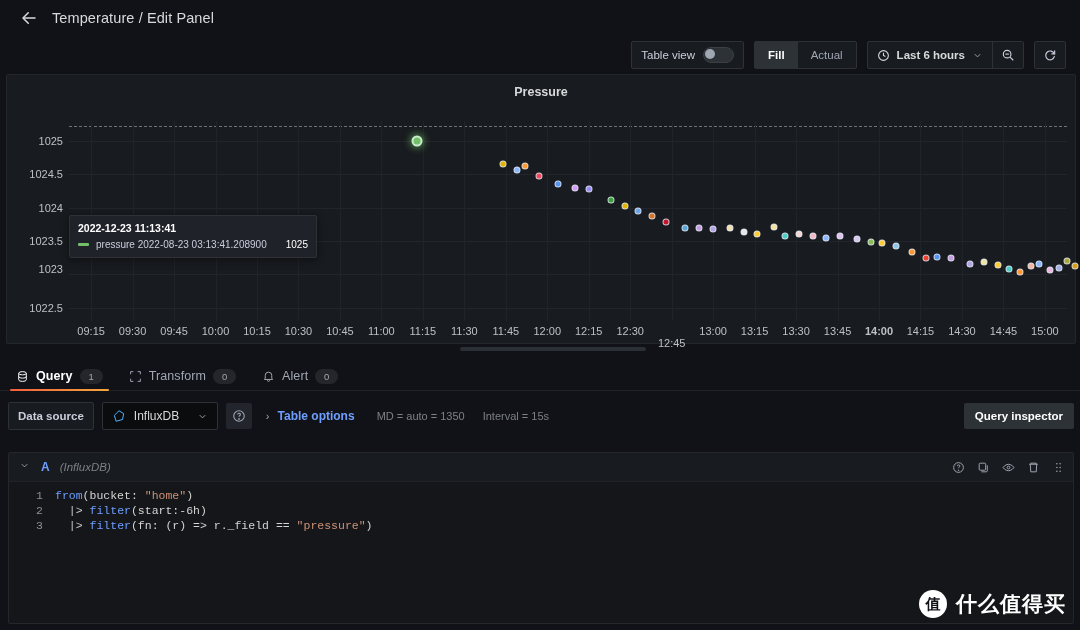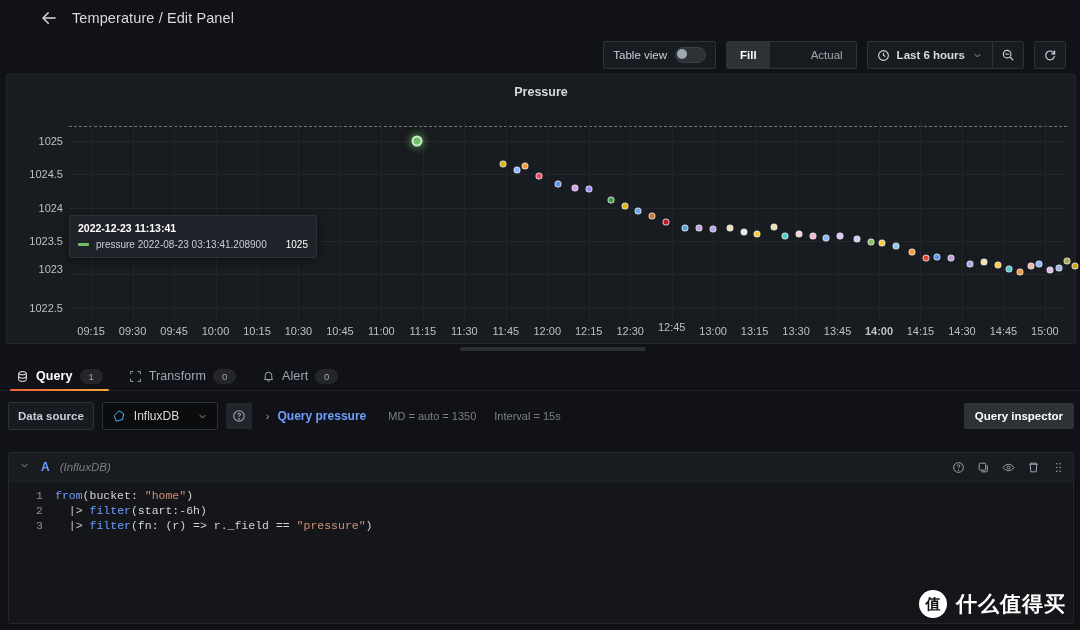--- a/index.html
+++ b/index.html
@@ -7,33 +7,33 @@
     width:1080px;height:630px;overflow:hidden;
     background:#111217;
     color:#ccccdc;
     font-family:"Liberation Sans",sans-serif;
     font-size:12px;
     -webkit-font-smoothing:antialiased;
   }
   .app{position:relative;width:1080px;height:630px;}
 
   
-  .topbar{height:36px;display:flex;align-items:center;padding:0 0 0 16px;margin-left:20px;}
+  .topbar{height:36px;display:flex;align-items:center;padding:0 0 0 16px;}
   .back-btn{width:26px;height:26px;display:flex;align-items:center;justify-content:center;
     color:#d8d9da;cursor:pointer;}
   .title{margin-left:10px;font-size:14.5px;color:#d8d9da;letter-spacing:.1px;}
 
   
   .toolbar{position:absolute;top:41px;right:14px;display:flex;align-items:center;gap:10px;}
   .tb-group{display:flex;align-items:center;background:#181b1f;border:1px solid #2c3235;border-radius:2px;height:26px;}
   .tableview{padding:0 9px;display:flex;align-items:center;gap:8px;}
   .tableview .lbl{font-size:11.5px;color:#ccccdc;}
   .switch{width:29px;height:14px;border-radius:8px;background:#2c3235;border:1px solid #3a4045;position:relative;}
   .switch .knob{position:absolute;left:1px;top:1px;width:10px;height:10px;border-radius:50%;background:#9fa7b3;}
-  .seg{display:flex;height:26px;gap:28px;}
+  .seg{display:flex;height:26px;}
   .seg div{display:flex;align-items:center;padding:0 13px;font-size:11.5px;color:#9fa7b3;cursor:pointer;}
   .seg div.on{background:#2c3235;color:#ffffff;font-weight:bold;}
   .timepick{display:flex;align-items:center;gap:7px;padding:0 9px;font-size:11.5px;color:#d8d9da;}
   .timepick .cv{font-weight:bold;}
   .icon-btn{width:30px;height:26px;display:flex;align-items:center;justify-content:center;
     background:#181b1f;border:1px solid #2c3235;border-radius:2px;color:#ccccdc;cursor:pointer;}
   .divider-v{width:1px;height:26px;background:#2c3235;}
 
   
   .panel{position:absolute;left:6px;top:74px;width:1068px;height:268px;
@@ -189,21 +189,21 @@
           <div class="xtick" style="left: 249.989px; top: 4px;">10:15</div>
           <div class="xtick" style="left: 291.457px; top: 4px;">10:30</div>
           <div class="xtick" style="left: 332.925px; top: 4px;">10:45</div>
           <div class="xtick" style="left: 374.393px; top: 4px;">11:00</div>
           <div class="xtick" style="left: 415.861px; top: 4px;">11:15</div>
           <div class="xtick" style="left: 457.33px; top: 4px;">11:30</div>
           <div class="xtick" style="left: 498.798px; top: 4px;">11:45</div>
           <div class="xtick" style="left: 540.266px; top: 4px;">12:00</div>
           <div class="xtick" style="left: 581.734px; top: 4px;">12:15</div>
           <div class="xtick" style="left: 623.202px; top: 4px;">12:30</div>
-          <div class="xtick" style="left: 664.67px; top: 0;">12:45</div>
+          <div class="xtick" style="left: 664.67px; top: 16px;">12:45</div>
           <div class="xtick" style="left: 706.139px; top: 4px;">13:00</div>
           <div class="xtick" style="left: 747.607px; top: 4px;">13:15</div>
           <div class="xtick" style="left: 789.075px; top: 4px;">13:30</div>
           <div class="xtick" style="left: 830.543px; top: 4px;">13:45</div>
           <div class="xtick" style="left: 872.011px; top: 4px; font-weight: bold;">14:00</div>
           <div class="xtick" style="left: 913.479px; top: 4px;">14:15</div>
           <div class="xtick" style="left: 954.947px; top: 4px;">14:30</div>
           <div class="xtick" style="left: 996.416px; top: 4px;">14:45</div>
           <div class="xtick" style="left: 1037.88px; top: 4px;">15:00</div>
         </div>
@@ -337,21 +337,21 @@
     </div>
     <div class="help-btn">
       <svg width="14" height="14" viewBox="0 0 24 24" fill="none" stroke="#9fa7b3" stroke-width="1.8">
         <circle cx="12" cy="12" r="9"></circle>
         <path d="M9.8 9.5a2.3 2.3 0 1 1 3.2 2.1c-.7.4-1 .9-1 1.6"></path>
           <circle cx="12" cy="17" r=".6" fill="#9fa7b3"></circle>
       </svg>
     </div>
     <div class="qopts">
       <span class="caret">›</span>
-      <span class="txt">Query pressure</span>
+      <span class="txt">Table options</span>
     </div>
     <span class="qmeta">MD = auto = 1350</span>
     <span class="qmeta" style="margin-left:10px">Interval = 15s</span>
     <div class="qinspect">Query inspector</div>
   </div>
 
   <div class="qeditor">
     <div class="qhead">
       <span class="chev">
         <svg width="11" height="11" viewBox="0 0 24 24" fill="none" stroke="#9fa7b3" stroke-width="2">

